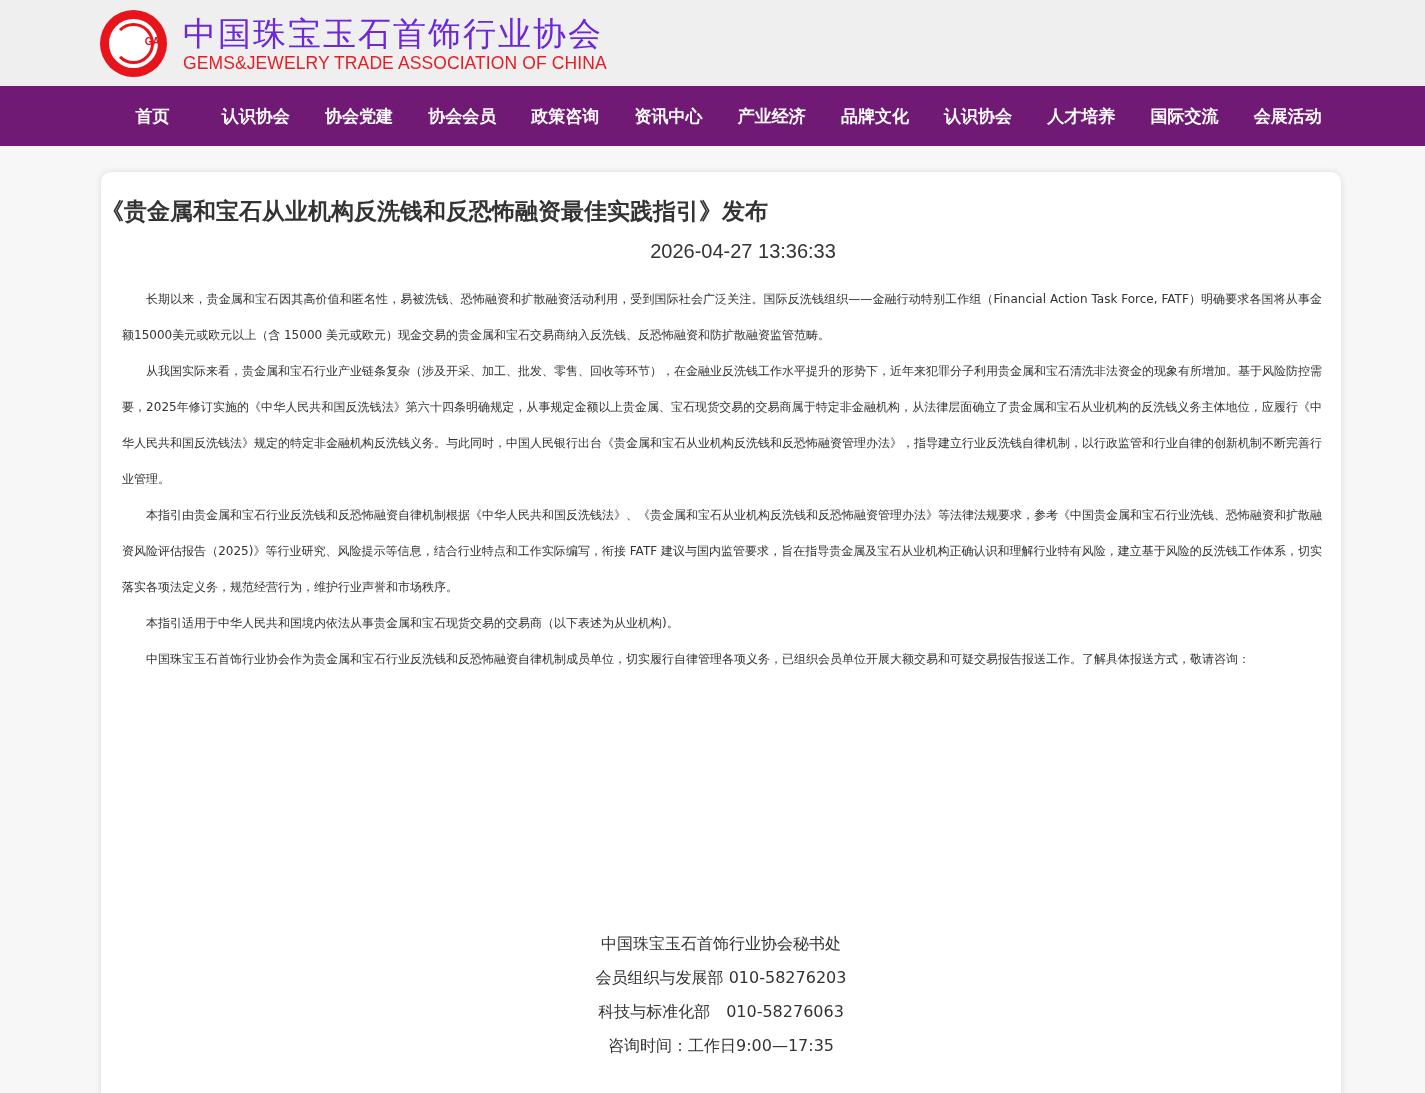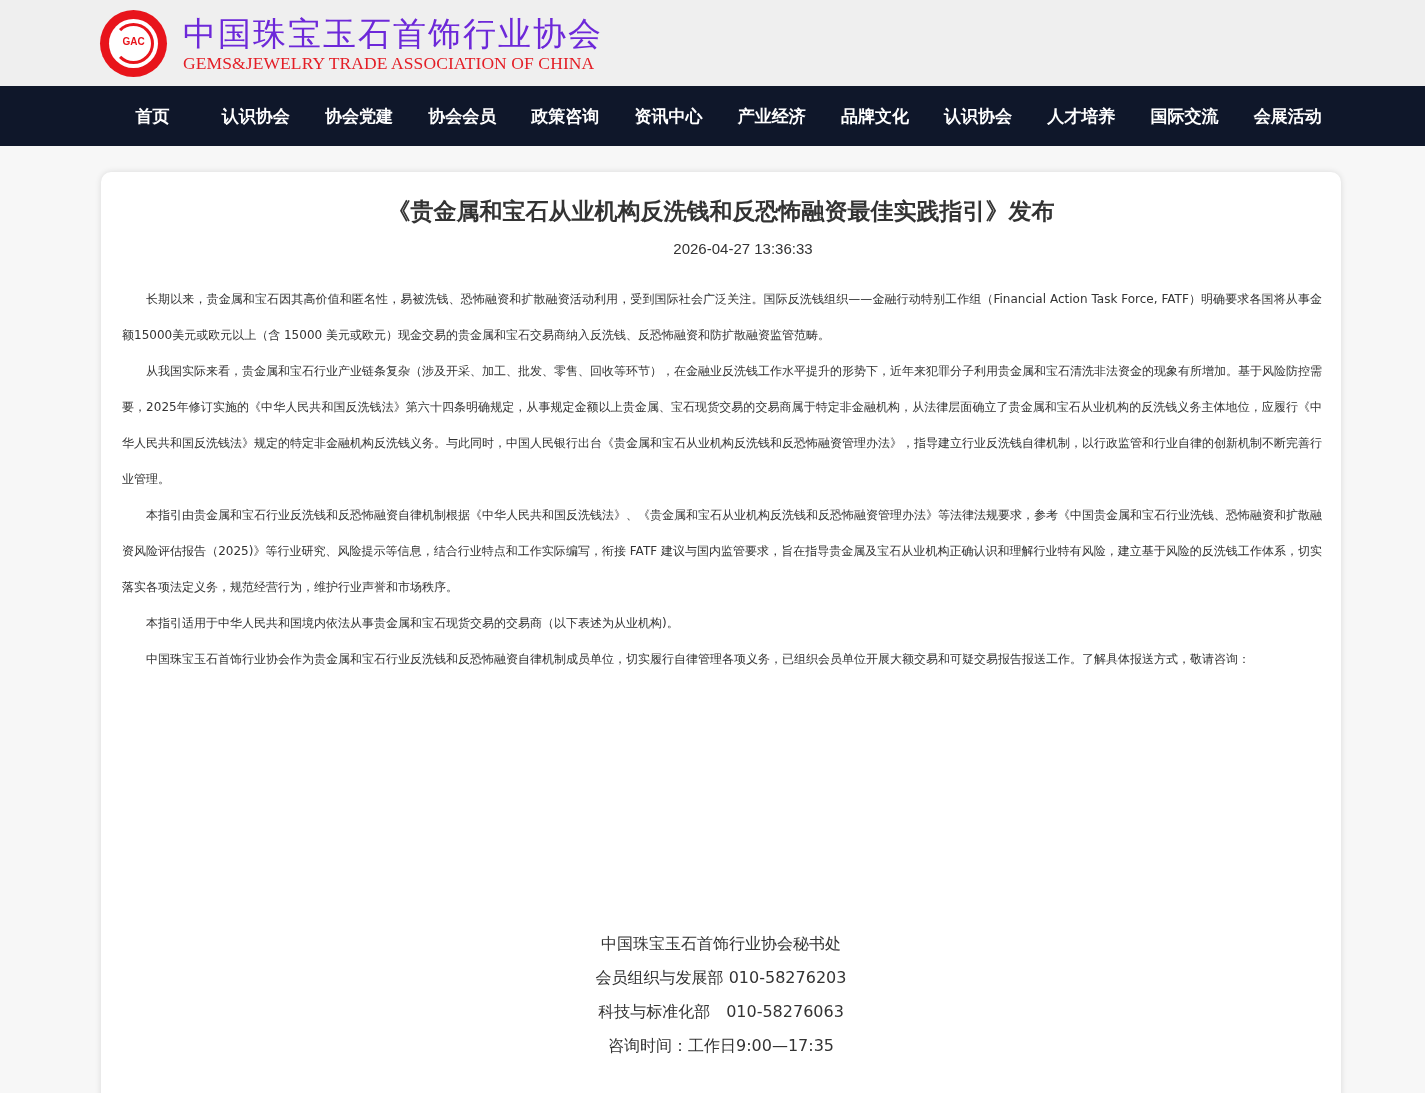--- a/index.html
+++ b/index.html
@@ -33,41 +33,41 @@
     background: #fff;
   }
   .logo-emblem .inner {
     position: absolute; left: 13px; top: 13px;
     width: 41px; height: 41px; border-radius: 50%;
     border: 3px solid #e8141b;
     border-left-color: transparent;
   }
   .logo-emblem .gac {
     position: absolute; left: 0; right: 0; top: 26px;
-    text-align: center;
+    text-align: right;
     font-size: 10px; font-weight: bold; color: #e8141b;
     font-family: "Liberation Sans", sans-serif;
   }
   .logo-text { margin-left: 16px; }
   .logo-cn {
     font-size: 33px; line-height: 38px;
     color: #6d28d9;
     font-weight: normal;
     letter-spacing: 2px;
     font-family: "DejaVu Sans", sans-serif;
   }
   .logo-en {
     font-size: 17.5px; line-height: 20px;
     color: #e41e26;
-    font-family: Liberation Serif, serif;
+    font-family: Liberation Sans, sans-serif;
     letter-spacing: 0.1px;
   }
   .navbar {
     height: 60px;
-    background: #0f172a;
+    background: #701a75;
     position: relative;
   }
   .nav-list {
     position: absolute; left: 101px; top: 0;
     display: flex; height: 60px; align-items: center;
   }
   .nav-item {
     width: 103.2px;
     text-align: center;
     color: #fff;
@@ -79,29 +79,29 @@
   .card {
     position: absolute;
     left: 101px; top: 172px;
     width: 1240px; height: 940px;
     background: #fff;
     border-radius: 10px;
     box-shadow: 0 0 6px rgba(0,0,0,0.12);
   }
   .article-title {
     position: absolute; left: 0; right: 0; top: 24px;
-    text-align: center;
+    text-align: left;
     font-size: 23px; font-weight: bold;
     color: #333;
     line-height: 30px;
   }
   .article-date {
     position: absolute; left: 0; right: 0; top: 68px;
     text-align: center;
-    font-size: 15px; color: #333;
+    font-size: 20px; color: #333;
     font-family: "Liberation Sans", sans-serif;
     padding-left: 44px;
   }
   .article-body {
     position: absolute; left: 21px; top: 109px;
     width: 1200px;
     font-size: 12px;
     line-height: 36px;
     color: #333;
   }

